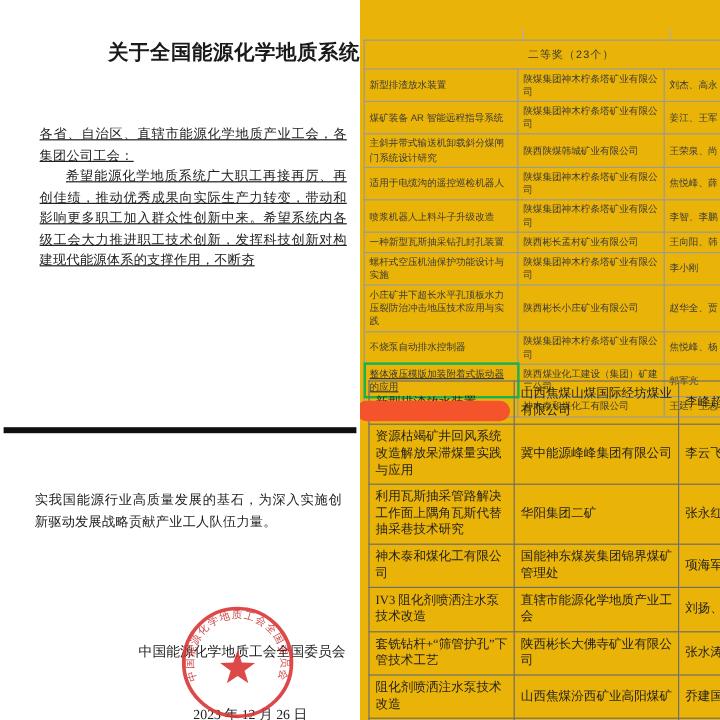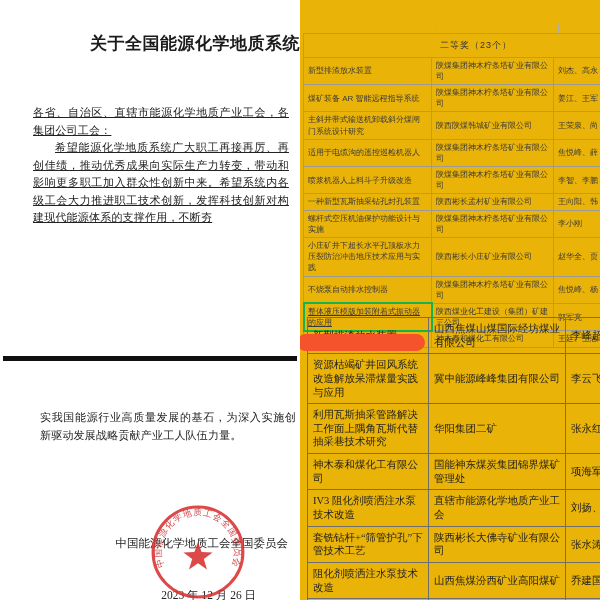--- a/index.html
+++ b/index.html
@@ -7,21 +7,21 @@
        font-family:"Liberation Serif",serif;color:#222;}
 
   
   .doc-panel{position:absolute;left:0;top:0;width:300px;height:600px;background:#fff;overflow:hidden;}
   .doc-title{position:absolute;top:33px;left:0;width:300px;text-align:right;
              font-weight:bold;font-size:17px;line-height:21px;color:#1a1a1a;letter-spacing:.5px;}
   .doc-body{position:absolute;top:104px;left:33px;width:256px;font-size:11px;line-height:17.5px;
             text-align:justify;color:#222;letter-spacing:.2px;text-decoration:underline;}
   .doc-body p{margin:0;text-indent:2em;}
   .doc-body p.no-indent{text-indent:0;}
-  .doc-body2{position:absolute;top:409px;left:40px;width:256px;font-size:11px;line-height:17.5px;
+  .doc-body2{position:absolute;top:409px;left:29px;width:256px;font-size:11px;line-height:17.5px;
              text-align:justify;color:#222;letter-spacing:.2px;}
   .doc-body2 p{margin:0;}
   .attachment{margin-top:20px;padding-left:4.6em;text-indent:-3.2em;}
   .black-line{position:absolute;left:3px;top:356px;width:294px;height:5px;background:#101010;}
   .signer-line{position:absolute;top:536px;right:12px;font-size:11.5px;color:#222;}
   .date-line{position:absolute;top:557px;right:44px;font-size:11.5px;color:#222;margin-top:31px;}
   .stamp{position:absolute;left:149px;top:503px;width:98px;height:98px;opacity:.88;pointer-events:none;}
 
   
   .award-panel{position:absolute;left:300px;top:0;width:300px;height:600px;background:#eab308;overflow:hidden;}

